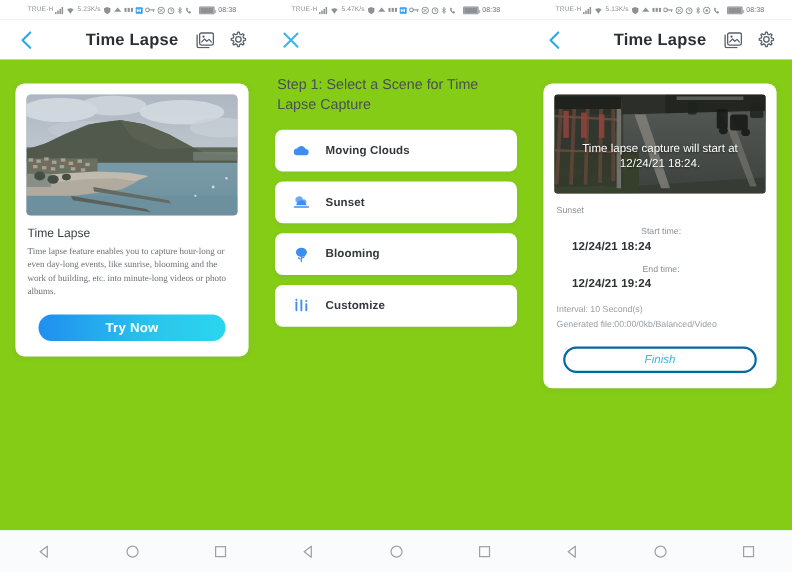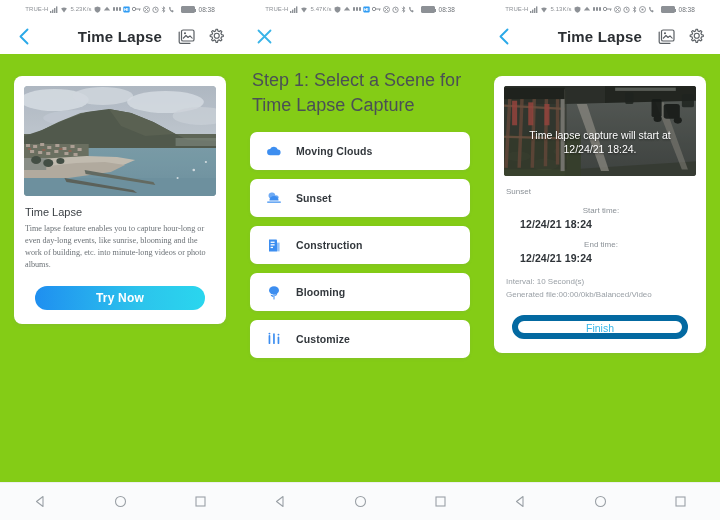--- a/index.html
+++ b/index.html
@@ -174,21 +174,21 @@
     background: linear-gradient(to right, #1f8ff0 0%, #2cc4ec 62%, #2ad6ee 100%);
     color: #ffffff;
     font-size: 12px;
     font-weight: bold;
     font-family: "Liberation Sans", sans-serif;
     cursor: pointer;
     letter-spacing: 0.2px;
   }
   
   .step-title {
-    font-size: 18px;
+    font-size: 13px;
     color: #4a5055;
     line-height: 1.4;
     padding: 14px 14px 0 12px;
     margin: 0;
   }
   .scene-list {
     padding: 14px 10px 0 10px;
     display: flex;
     flex-direction: column;
     gap: 9px;
@@ -274,26 +274,27 @@
     color: #9aa0a6;
     margin: 12px 0 0 2px;
     line-height: 1.5;
   }
   .finish-btn {
     display: block;
     width: 176px;
     height: 24px;
     margin: 14px auto 0 auto;
     border-radius: 13px;
-    border: 6px solid #0369a1;
+    border: 2px solid #0369a1;
     background: #ffffff;
     color: #36b6e8;
     font-size: 10.5px;
     font-family: "Liberation Sans", sans-serif;
     cursor: pointer;
+    font-style: italic;
   }
   
   .navbar {
     height: 38px;
     background: #fafbfc;
     border-top: 1px solid #eceff1;
     display: flex;
     align-items: center;
     justify-content: space-around;
     flex: none;
@@ -615,32 +616,20 @@
           <span class="scene-ico">
               <svg width="16" height="13" viewBox="0 0 16 13">
                 <path d="M3.4 8.6 A4.6 4.6 0 0 1 12.6 8.6 Z" fill="currentColor"></path>
                 <path d="M2.6 4.6 A3 3 0 0 1 9.4 3.4 A2.4 2.4 0 0 1 12.6 6.2 H3.6 Z" fill="currentColor" opacity="0.75"></path>
                 <rect x="1" y="9.4" width="14" height="1.4" rx="0.7" fill="currentColor"></rect>
               </svg>
             </span>
           <span class="scene-label">Sunset</span>
         </div>
 
-        <div class="scene-item">
-          <span class="scene-ico">
-              <svg width="14" height="15" viewBox="0 0 14 15">
-                <path d="M2 1.6 H9.2 A0.8 0.8 0 0 1 10 2.4 V13.4 H2 Z" fill="currentColor"></path>
-                <rect x="10" y="4.6" width="2.6" height="8.8" fill="currentColor" opacity="0.55"></rect>
-                <rect x="3.6" y="3.6" width="4" height="1.3" fill="#ffffff"></rect>
-                <rect x="3.6" y="6.2" width="4" height="1.3" fill="#ffffff"></rect>
-                <rect x="3.6" y="8.8" width="2.4" height="1.3" fill="#ffffff"></rect>
-              </svg>
-            </span>
-          <span class="scene-label">Construction</span>
-        </div>
 
         <div class="scene-item">
           <span class="scene-ico">
               <svg width="14" height="15" viewBox="0 0 14 15">
                 <ellipse cx="7" cy="5.4" rx="5" ry="4.2" fill="currentColor"></ellipse>
                 <ellipse cx="7" cy="4.2" rx="2.7" ry="2.3" fill="currentColor" opacity="0.55"></ellipse>
                 <rect x="6.5" y="9" width="1" height="5.4" rx="0.5" fill="currentColor"></rect>
                 <path d="M6.6 12 C4.8 12 3.8 11 3.6 9.8 C5.2 9.7 6.3 10.5 6.6 12 Z" fill="currentColor"></path>
                 <path d="M7.4 11 C9 11 10 10.1 10.2 9 C8.7 8.9 7.7 9.6 7.4 11 Z" fill="currentColor"></path>
               </svg>

